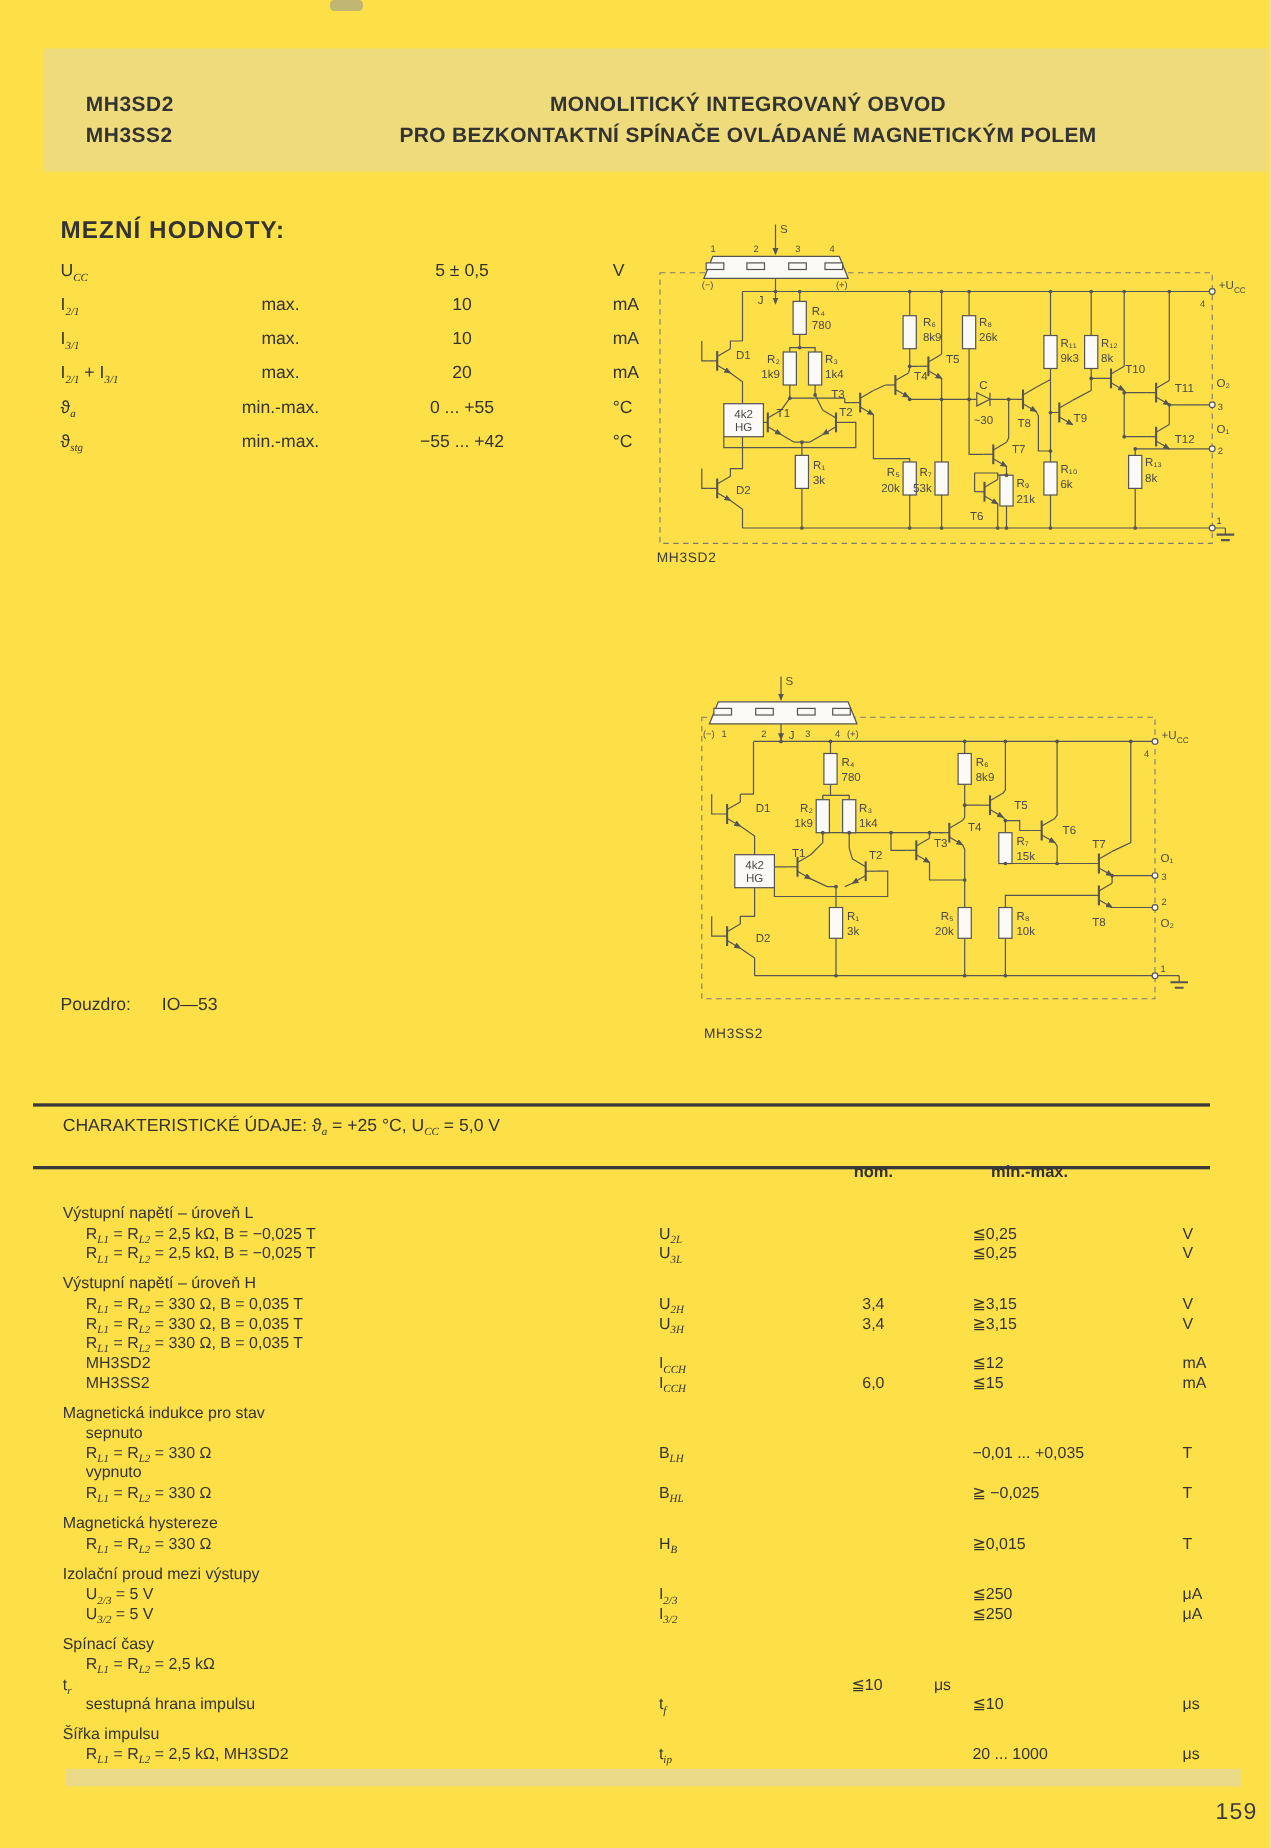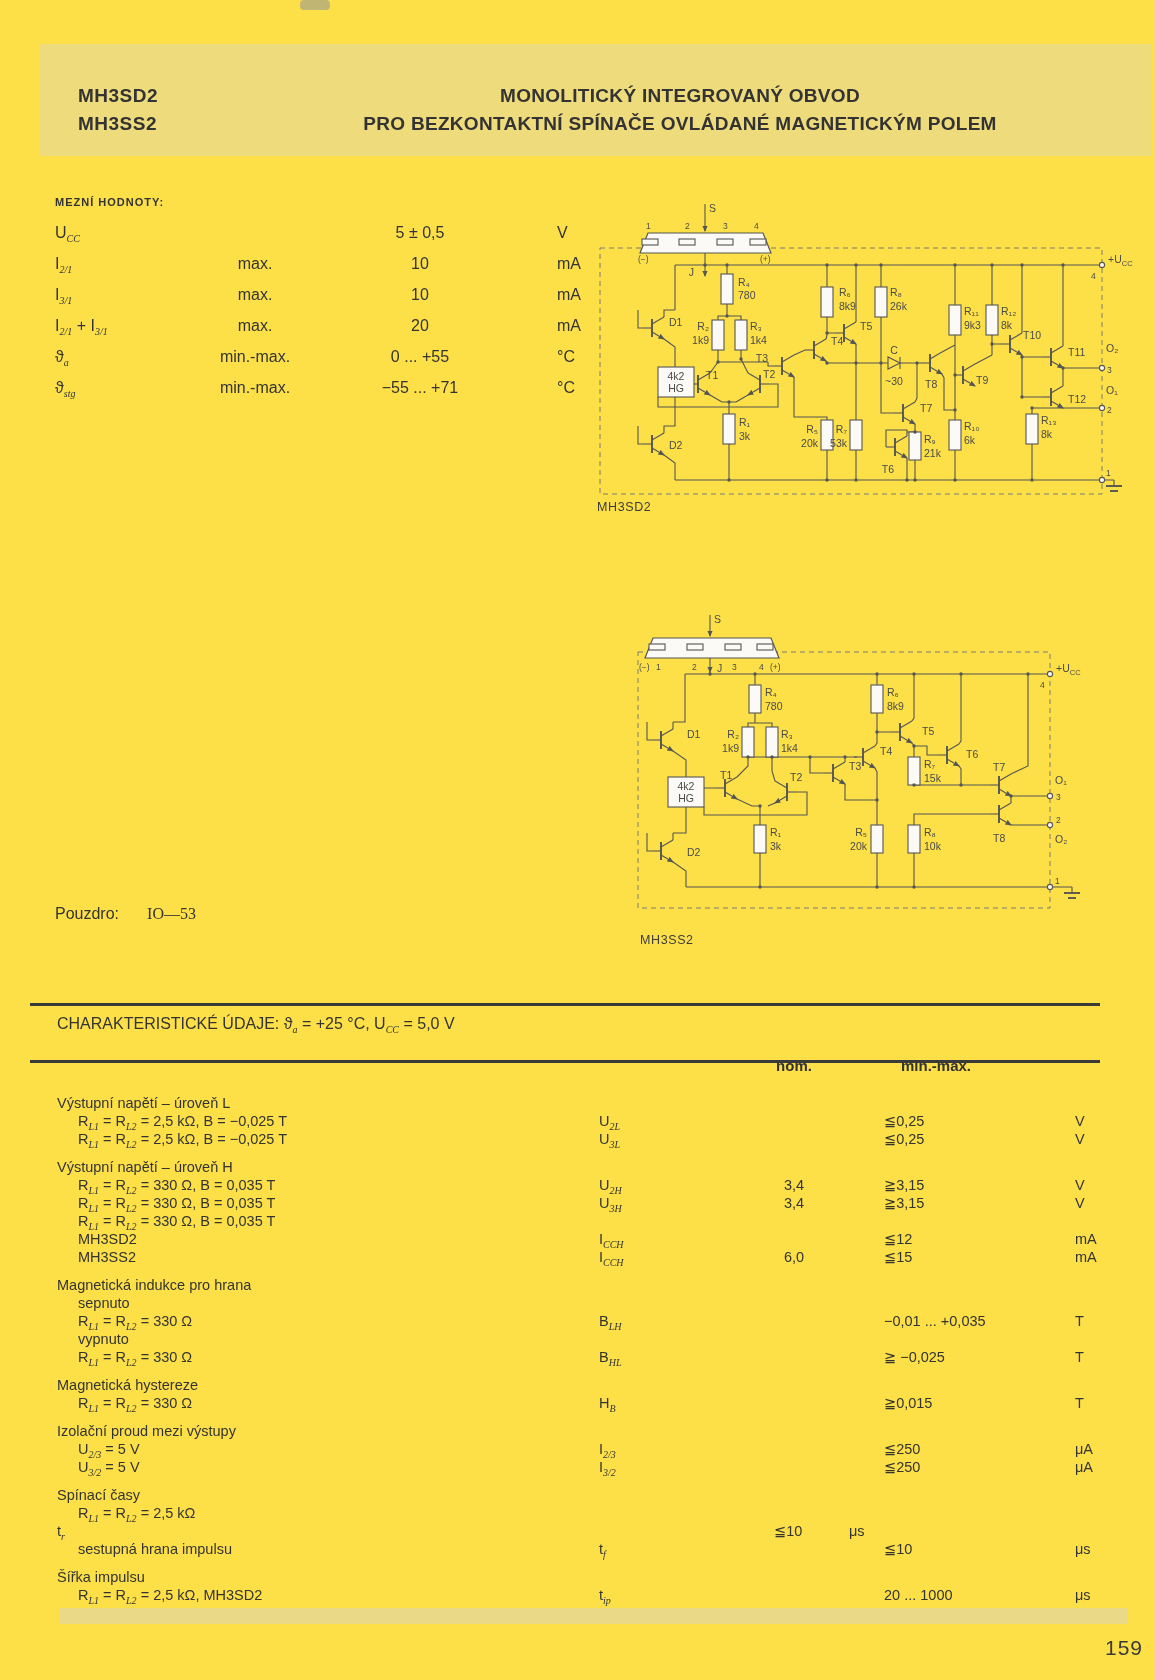--- a/index.html
+++ b/index.html
@@ -5,29 +5,29 @@
   html,body{margin:0;padding:0;background:#e9e8e3;}
   .page{position:relative;width:1155px;height:1680px;background:#fde047;overflow:hidden;
         font-family:"Liberation Sans",sans-serif;color:#2e2e2e;}
   .band{position:absolute;background:#d6d4cc;}
   .abs{position:absolute;}
   
   .hdr-left{position:absolute;left:78px;top:82px;font-size:19px;font-weight:bold;line-height:28px;letter-spacing:.5px;color:#333;}
   .hdr-title{position:absolute;left:330px;top:82px;width:700px;text-align:center;font-size:19px;font-weight:bold;line-height:28px;letter-spacing:.3px;color:#333;}
   
   .limits{position:absolute;left:55px;top:196px;width:560px;}
-  .limits h2{margin:0 0 16px 0;font-size:11px;font-weight:bold;letter-spacing:1px;color:#333;}
+  .limits h2{margin:0 0 16px 0;font-size:22px;font-weight:bold;letter-spacing:1px;color:#333;}
   .lrow{display:grid;grid-template-columns:145px 110px 220px 1fr;height:31px;align-items:baseline;font-size:16px;color:#333;}
   .lrow .cond{text-align:center;}
   .lrow .val{text-align:center;}
   .lrow .un{padding-left:27px;}
   sub{font-size:10px;line-height:0;font-style:italic;font-family:"Liberation Serif",serif;}
   
   .pouzdro{position:absolute;left:55px;top:905px;font-size:16px;color:#333;}
-  .pouzdro .v{margin-left:28px;font-family:Liberation Serif, serif;}
+  .pouzdro .v{margin-left:28px;}
   
   .schcap{position:absolute;font-size:12.5px;letter-spacing:.6px;color:#3c3c3c;}
   
   .char-head{position:absolute;left:30px;top:1003px;width:1070px;border-top:3px solid #3a3a3a;border-bottom:3px solid #3a3a3a;padding:9px 0 27px 27px;font-size:16px;color:#333;box-sizing:border-box;}
   .char-cols{position:absolute;left:30px;top:1057px;width:1070px;display:grid;grid-template-columns:569px 140px 110px 226px 1fr;font-size:15px;font-weight:bold;color:#333;}
   .char-cols .nom{text-align:center;}
   .char-cols .mm{padding-left:52px;}
   .char-rows{position:absolute;left:30px;top:1085px;width:1100px;font-size:14.5px;color:#333;}
   .crow{display:grid;grid-template-columns:542px 140px 110px 226px 1fr;height:18px;align-items:baseline;padding-left:27px;}
   .crow.g{margin-top:10px;}
@@ -93,21 +93,21 @@
       </div>
     <div class="lrow">
         <span class="sym">ϑ<sub>a</sub></span>
         <span class="cond">min.-max.</span>
         <span class="val">0 ... +55</span>
         <span class="un">°C</span>
       </div>
     <div class="lrow">
         <span class="sym">ϑ<sub>stg</sub></span>
         <span class="cond">min.-max.</span>
-        <span class="val">−55 ... +71</span>
+        <span class="val">−55 ... +42</span>
         <span class="un">°C</span>
       </div>
   </div>
 
   <svg class="abs" style="left:592px;top:192px;" width="555" height="312" viewBox="0 0 555 312">
     <defs>
       <marker id="a1" markerWidth="8" markerHeight="8" refX="5" refY="2.5" orient="auto">
           <path d="M0,0L6,2.5L0,5Z" fill="#555"></path>
         </marker>
       <g id="n1">
@@ -482,21 +482,21 @@
         <span class="un">mA</span>
       </div>
     <div class="crow">
         <span class="lab">MH3SS2</span>
         <span class="sym">I<sub>CCH</sub></span>
         <span class="nom">6,0</span>
         <span class="mm">≦15</span>
         <span class="un">mA</span>
       </div>
     <div class="crow g">
-        <span class="lab">Magnetická indukce pro hrana</span>
+        <span class="lab">Magnetická indukce pro stav</span>
         <span></span>
         <span></span>
         <span></span>
         <span></span>
       </div>
     <div class="crow">
         <span class="lab">sepnuto</span>
         <span></span>
         <span></span>
         <span></span>

